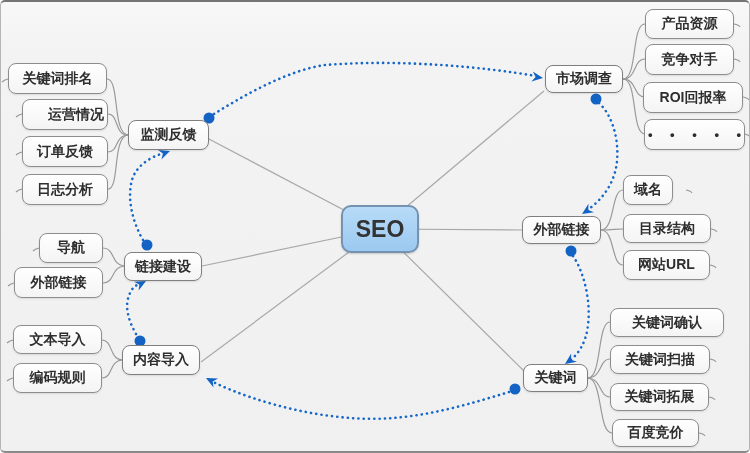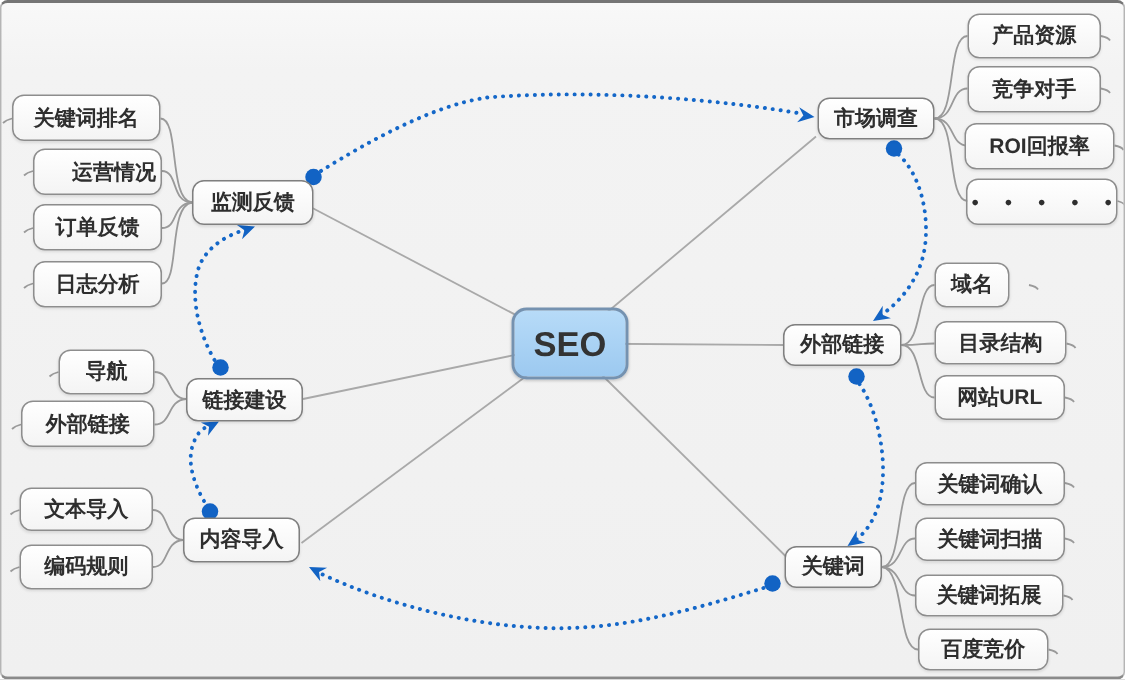--- a/index.html
+++ b/index.html
@@ -157,21 +157,21 @@
       </div>
       <div class="node child" style="left: 622px; top: 173px; width: 50px; height: 30px;">
         <span>域名</span>
       </div>
       <div class="node child" style="left: 622px; top: 212px; width: 88px; height: 29px;">
         <span>目录结构</span>
       </div>
       <div class="node child" style="left: 622px; top: 248px; width: 87px; height: 30px;">
         <span>网站URL</span>
       </div>
-      <div class="node child" style="left: 609px; top: 306px; width: 100px; height: 29px; justify-content: center;">
+      <div class="node child" style="left: 609px; top: 306px; width: 114px; height: 29px; justify-content: center;">
         <span>关键词确认</span>
       </div>
       <div class="node child" style="left: 609px; top: 343px; width: 100px; height: 29px;">
         <span>关键词扫描</span>
       </div>
       <div class="node child" style="left: 609px; top: 381px; width: 99px; height: 28px;">
         <span>关键词拓展</span>
       </div>
       <div class="node child" style="left: 611px; top: 417px; width: 87px; height: 28px;">
         <span>百度竞价</span>

